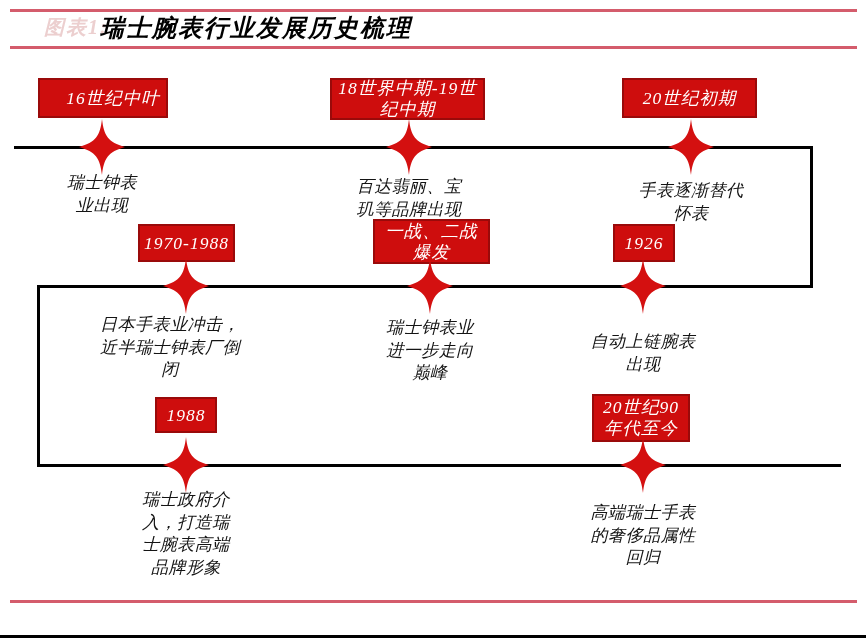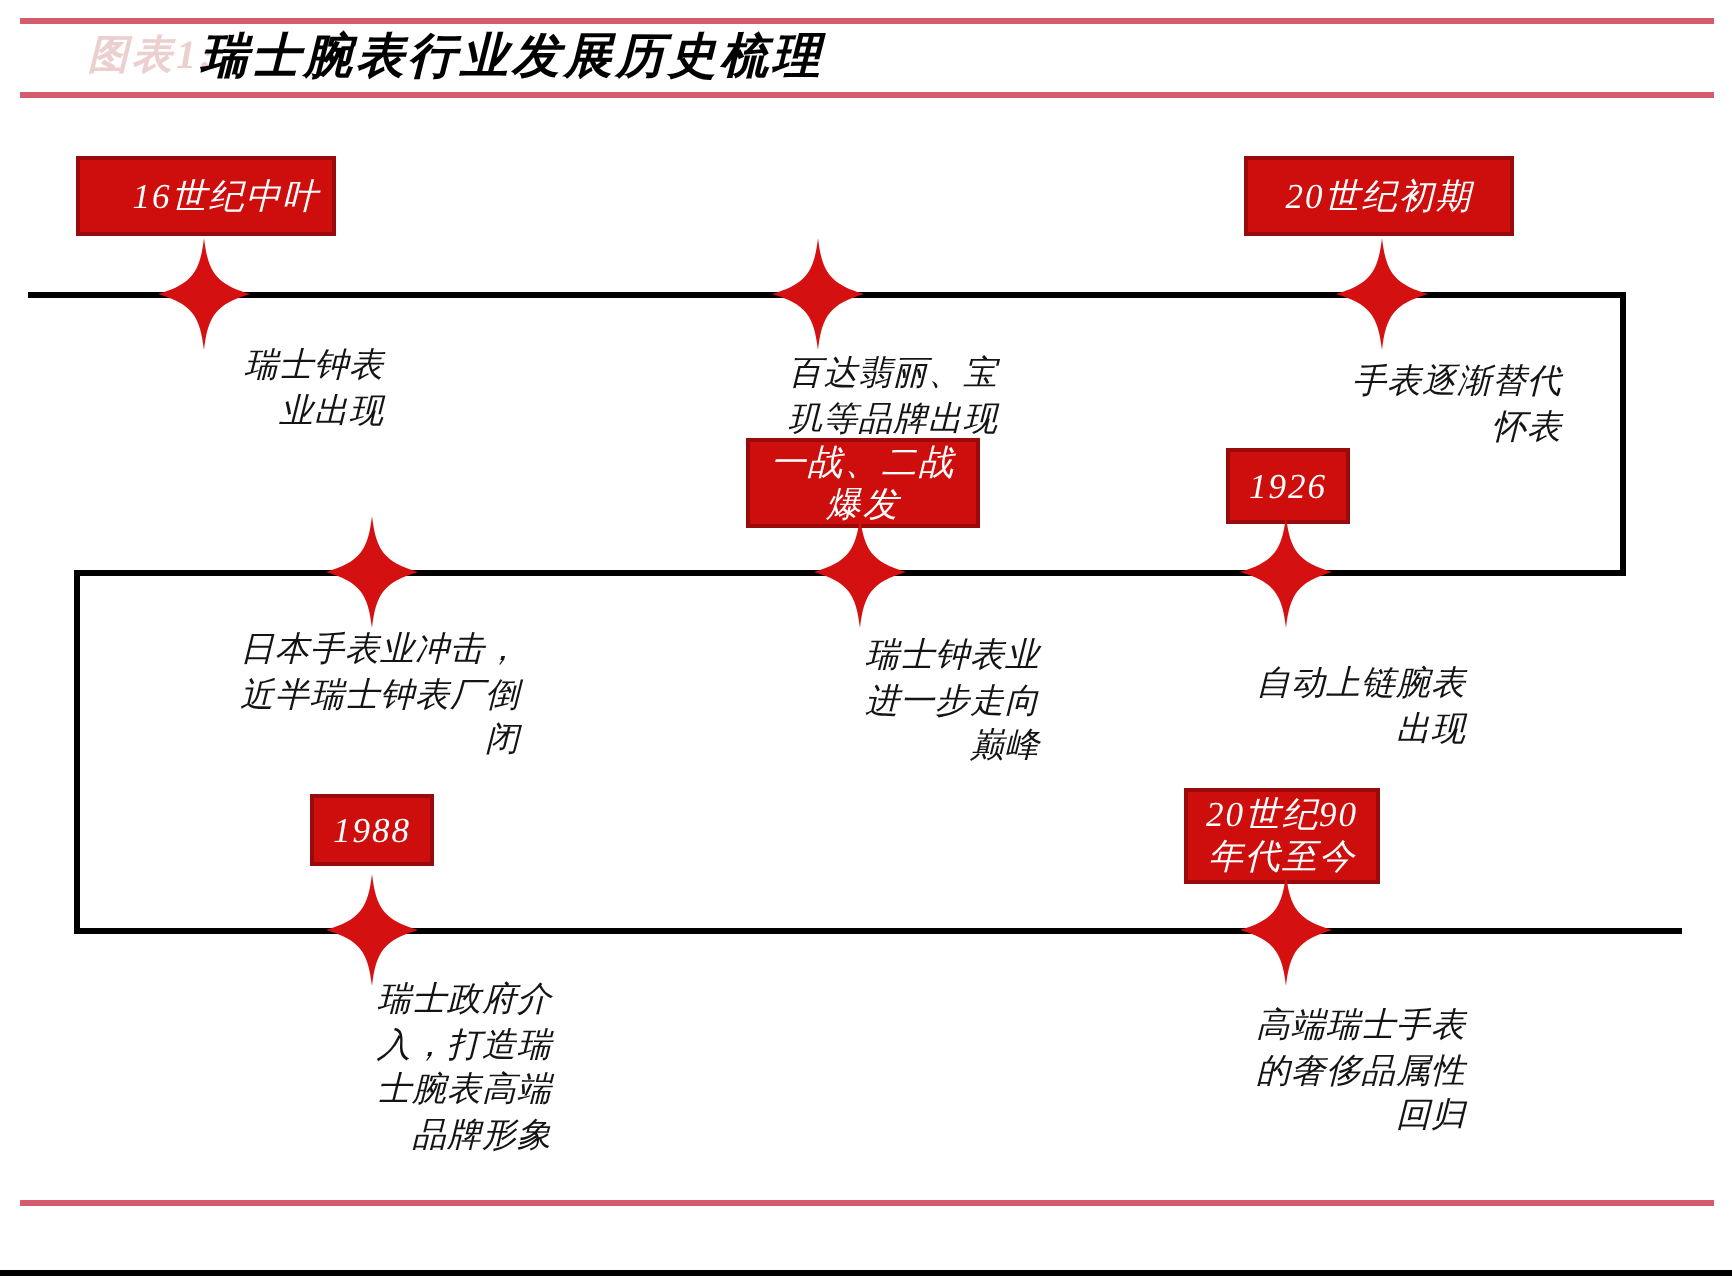--- a/index.html
+++ b/index.html
@@ -68,21 +68,21 @@
   .s2{left:668px;top:119px;}
   .s3{left:163px;top:258px;}
   .s4{left:407px;top:258px;}
   .s5{left:620px;top:258px;}
   .s6{left:163px;top:437px;}
   .s7{left:620px;top:437px;}
 
   
   .desc{
     position:absolute;width:180px;
-    text-align:right;font-size:17px;font-style:italic;
+    text-align:center;font-size:17px;font-style:italic;
     line-height:22.5px;color:#141414;white-space:pre-line;
     letter-spacing:0.5px;
   }
   .d0{left:12px;top:172px;}
   .d1{left:319px;top:176px;}
   .d2{left:601px;top:180px;}
   .d3{left:80px;top:314px;}
   .d4{left:340px;top:317px;}
   .d5{left:553px;top:331px;}
   .d6{left:96px;top:489px;}
@@ -98,21 +98,24 @@
   <h1 class="title">瑞士腕表行业发展历史梳理</h1>
   <div class="rule rule-sub"></div>
 
   <div class="tl tl-r1"></div>
   <div class="tl tl-vr"></div>
   <div class="tl tl-r2"></div>
   <div class="tl tl-vl"></div>
   <div class="tl tl-r3"></div>
 
   <div class="pbox b0">16世纪中叶</div>
+  <div class="pbox b1">18世界中期-19世
+纪中期</div>
   <div class="pbox b2">20世纪初期</div>
+  <div class="pbox b3">1970-1988</div>
   <div class="pbox b4">一战、二战
 爆发</div>
   <div class="pbox b5">1926</div>
   <div class="pbox b6">1988</div>
   <div class="pbox b7">20世纪90
 年代至今</div>
 
   <div class="star s0">
       <svg viewBox="0 0 46 56" xmlns="http://www.w3.org/2000/svg">
         <path d="M23 0 C25 17 29 23 46 28 C29 33 25 39 23 56 C21 39 17 33 0 28 C17 23 21 17 23 0 Z" fill="#d41010"></path>

